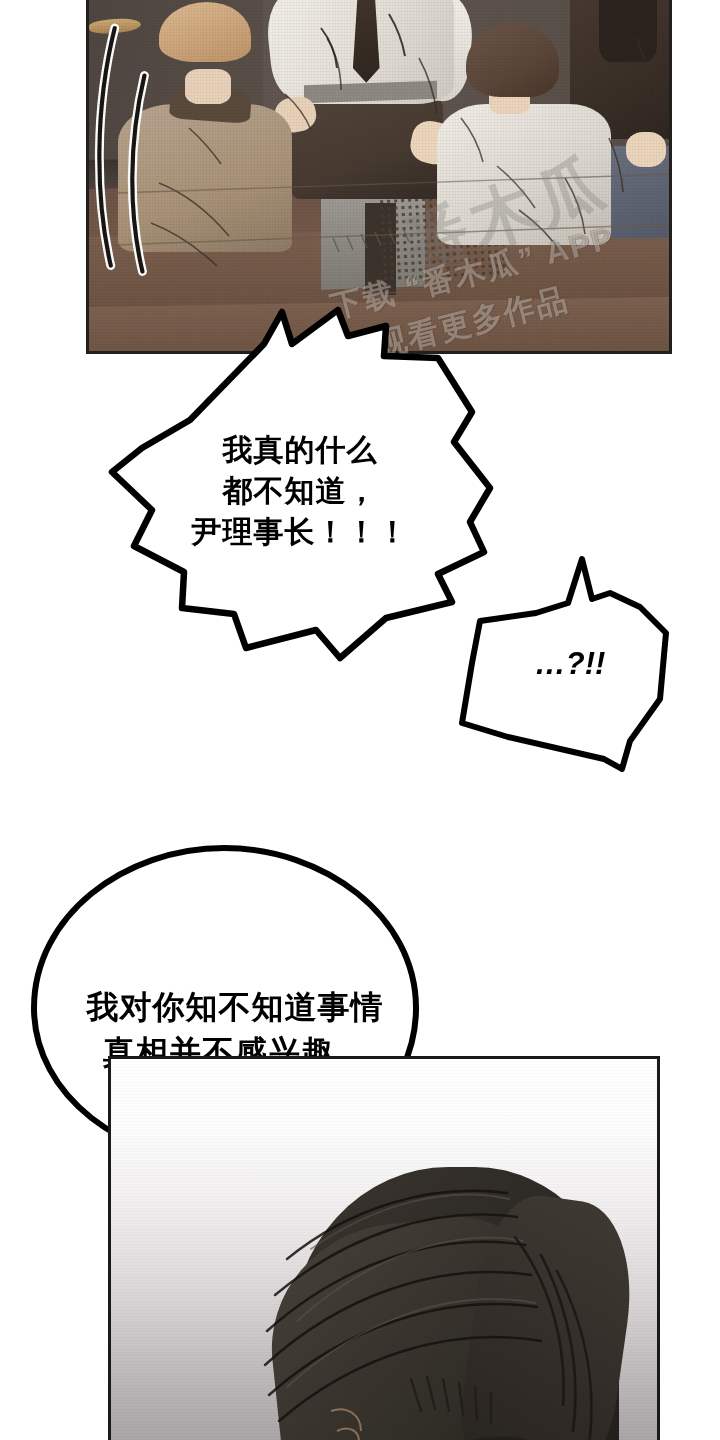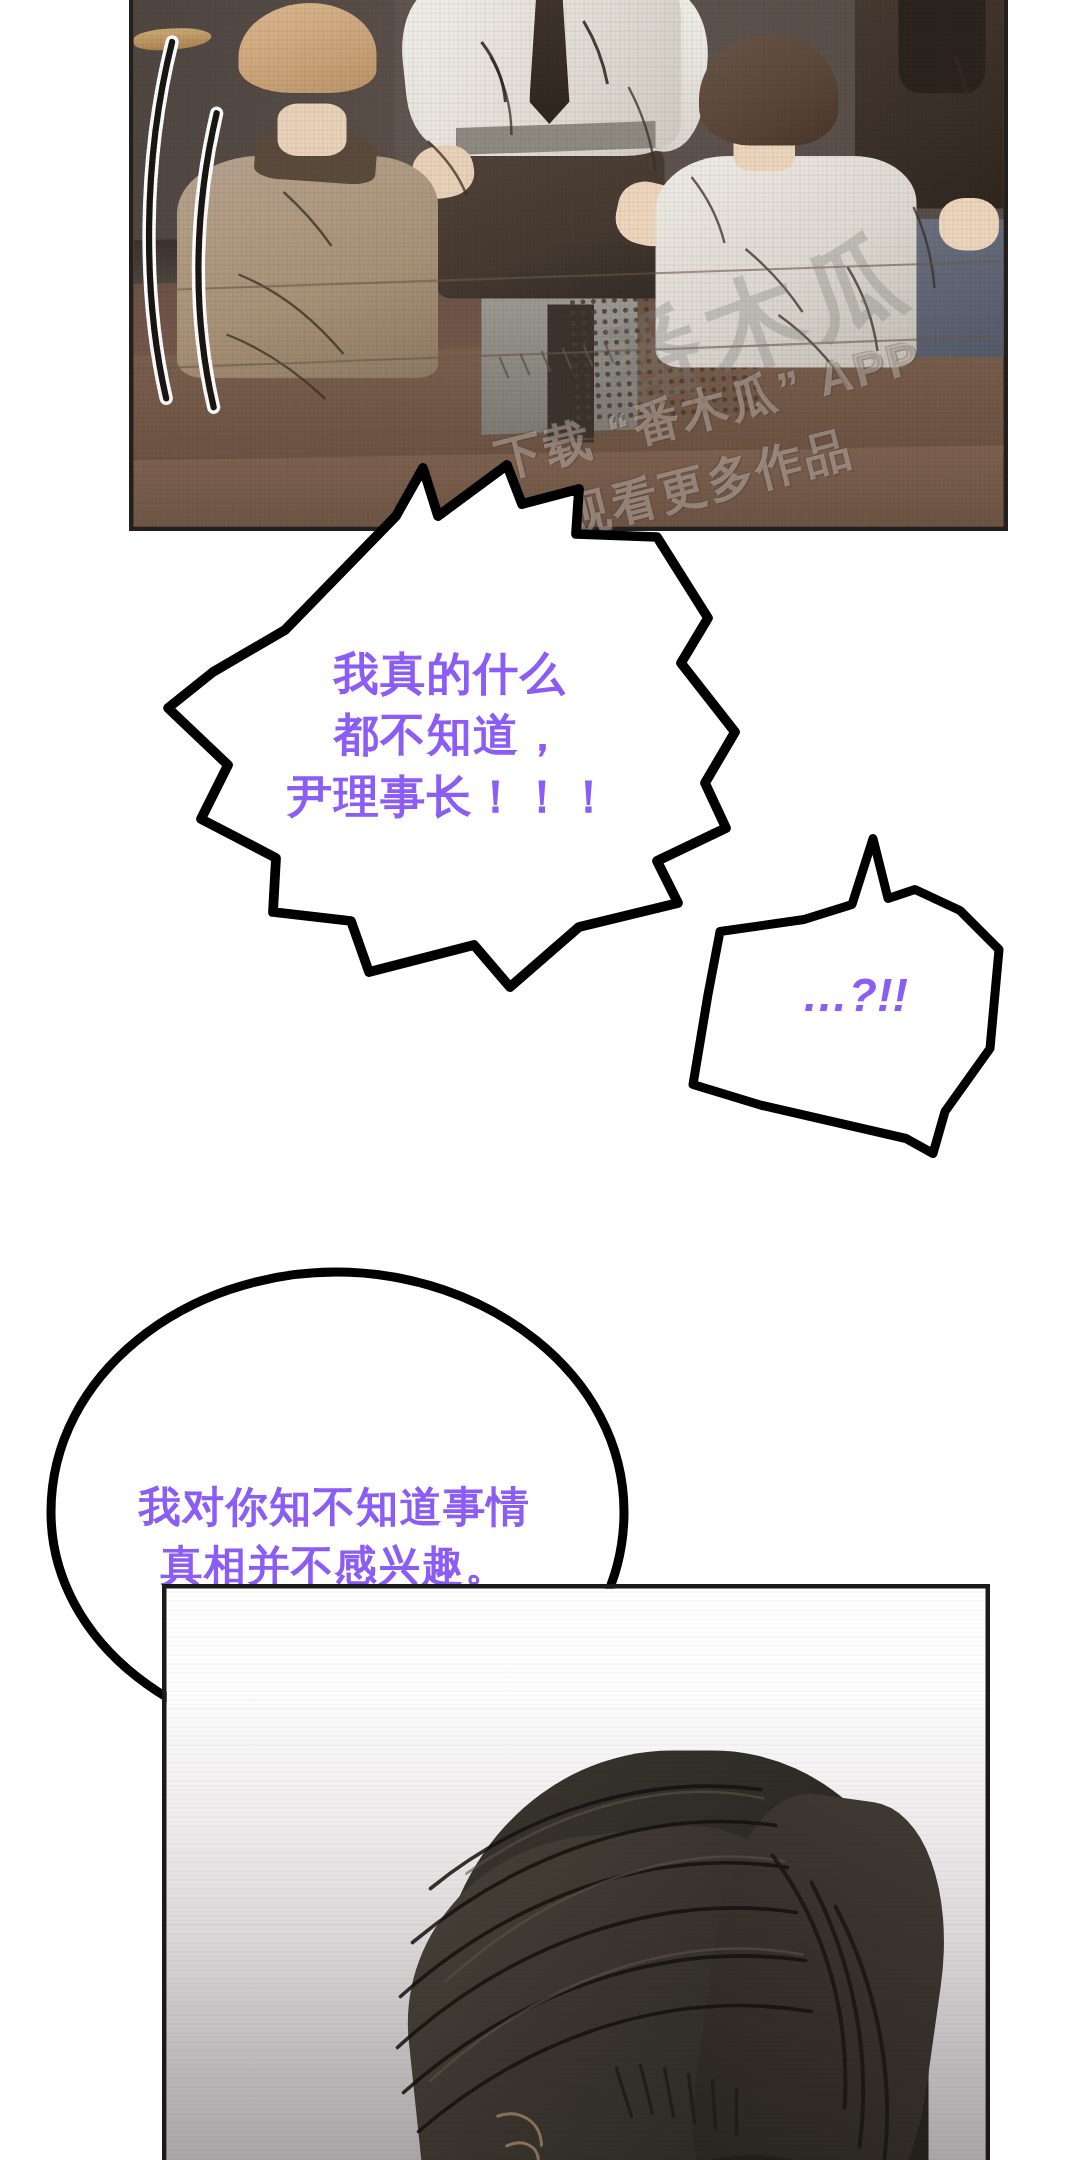--- a/index.html
+++ b/index.html
@@ -247,21 +247,21 @@
     transform: rotate(-20deg);
     letter-spacing: 4px;
     pointer-events: none;
   }
 
   
   .bubble-svg { position: absolute; overflow: visible; }
   .bubble-text {
     position: absolute;
     text-align: center;
-    color: #8b5cf6;
+    color: #000000;
     font-weight: bold;
     line-height: 1.22;
     white-space: pre-line;
     letter-spacing: 1px;
   }
 
   #bubble1-wrap { left: 86px; top: 252px; width: 420px; height: 430px; }
   #bubble1-text {
     left: 150px; top: 430px; width: 300px;
     font-size: 30px; line-height: 1.36;
@@ -271,22 +271,22 @@
   #bubble2-text {
     left: 500px; top: 645px; width: 140px;
     font-size: 31px;
     font-style: italic;
     font-weight: bold;
     letter-spacing: 0px;
   }
 
   #bubble3-wrap { left: 24px; top: 838px; width: 420px; height: 390px; }
   #bubble3-text {
-    left: 48px; top: 985px; width: 350px;
-    font-size: 28px; line-height: 1.4;
+    left: 60px; top: 985px; width: 350px;
+    font-size: 32px; line-height: 1.4;
   }
 
   
   #panel-bottom {
     position: absolute;
     left: 108px;
     top: 1056px;
     width: 552px;
     height: 390px;
     border: 3px solid #1a1a1a;

